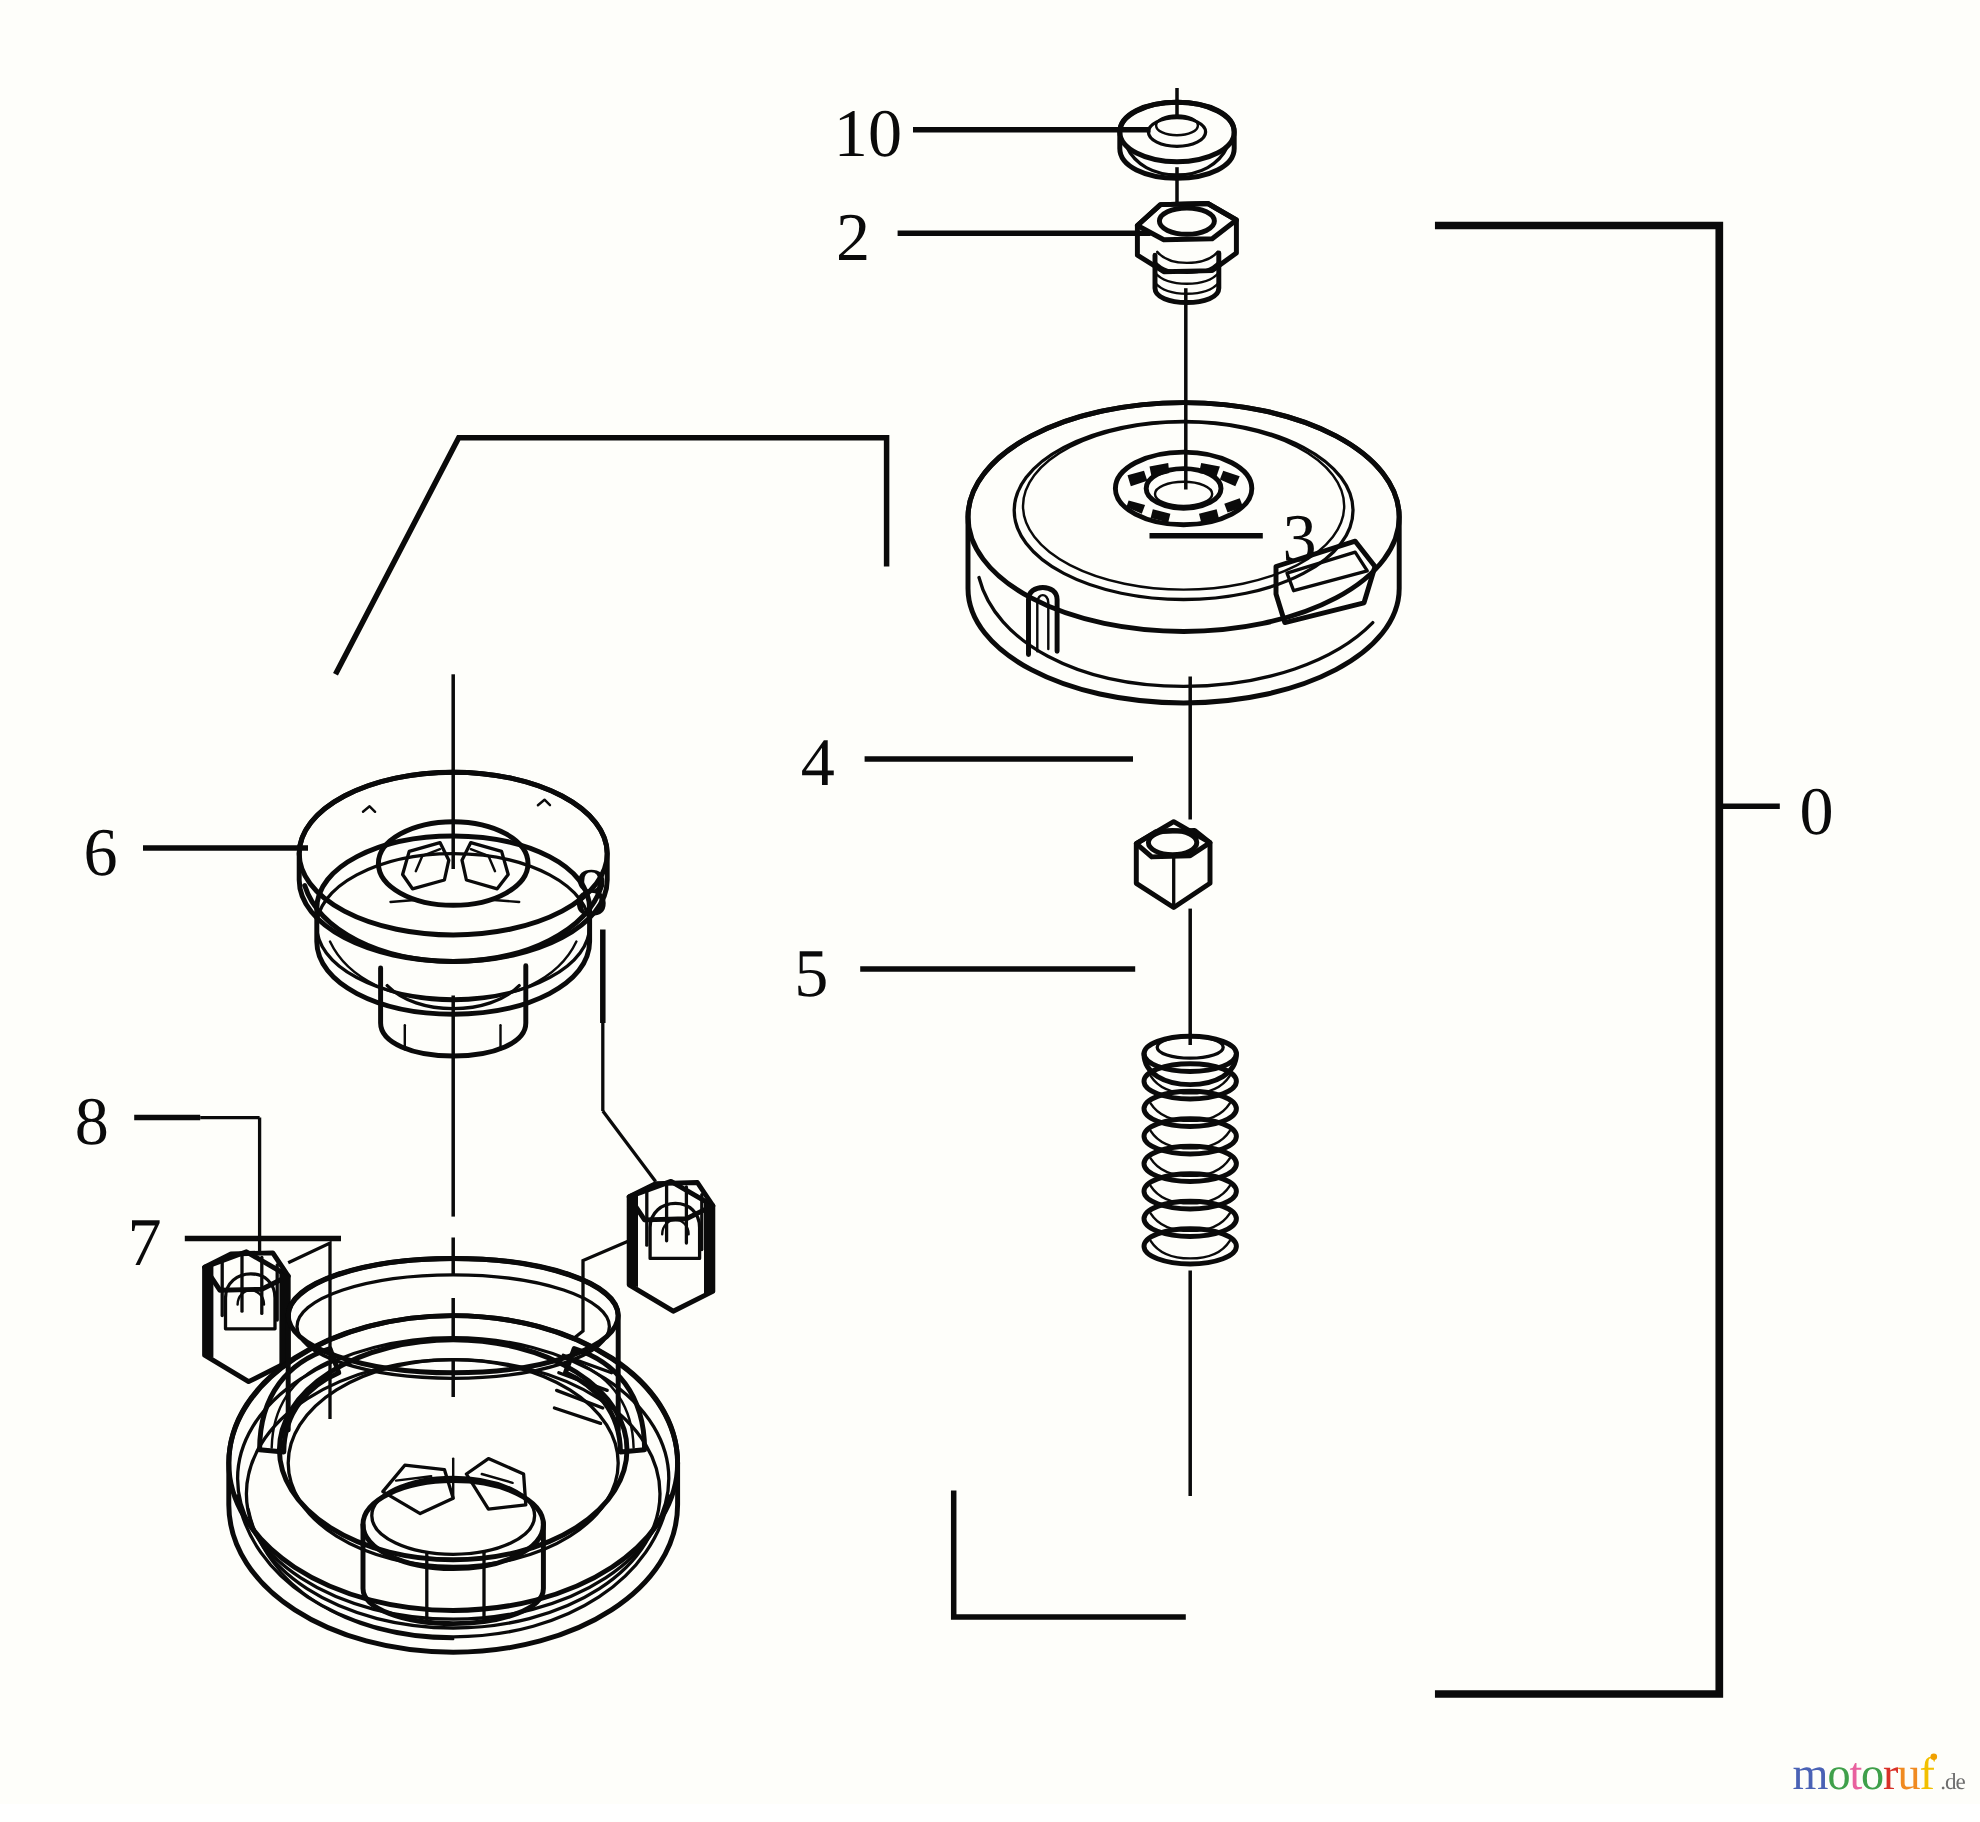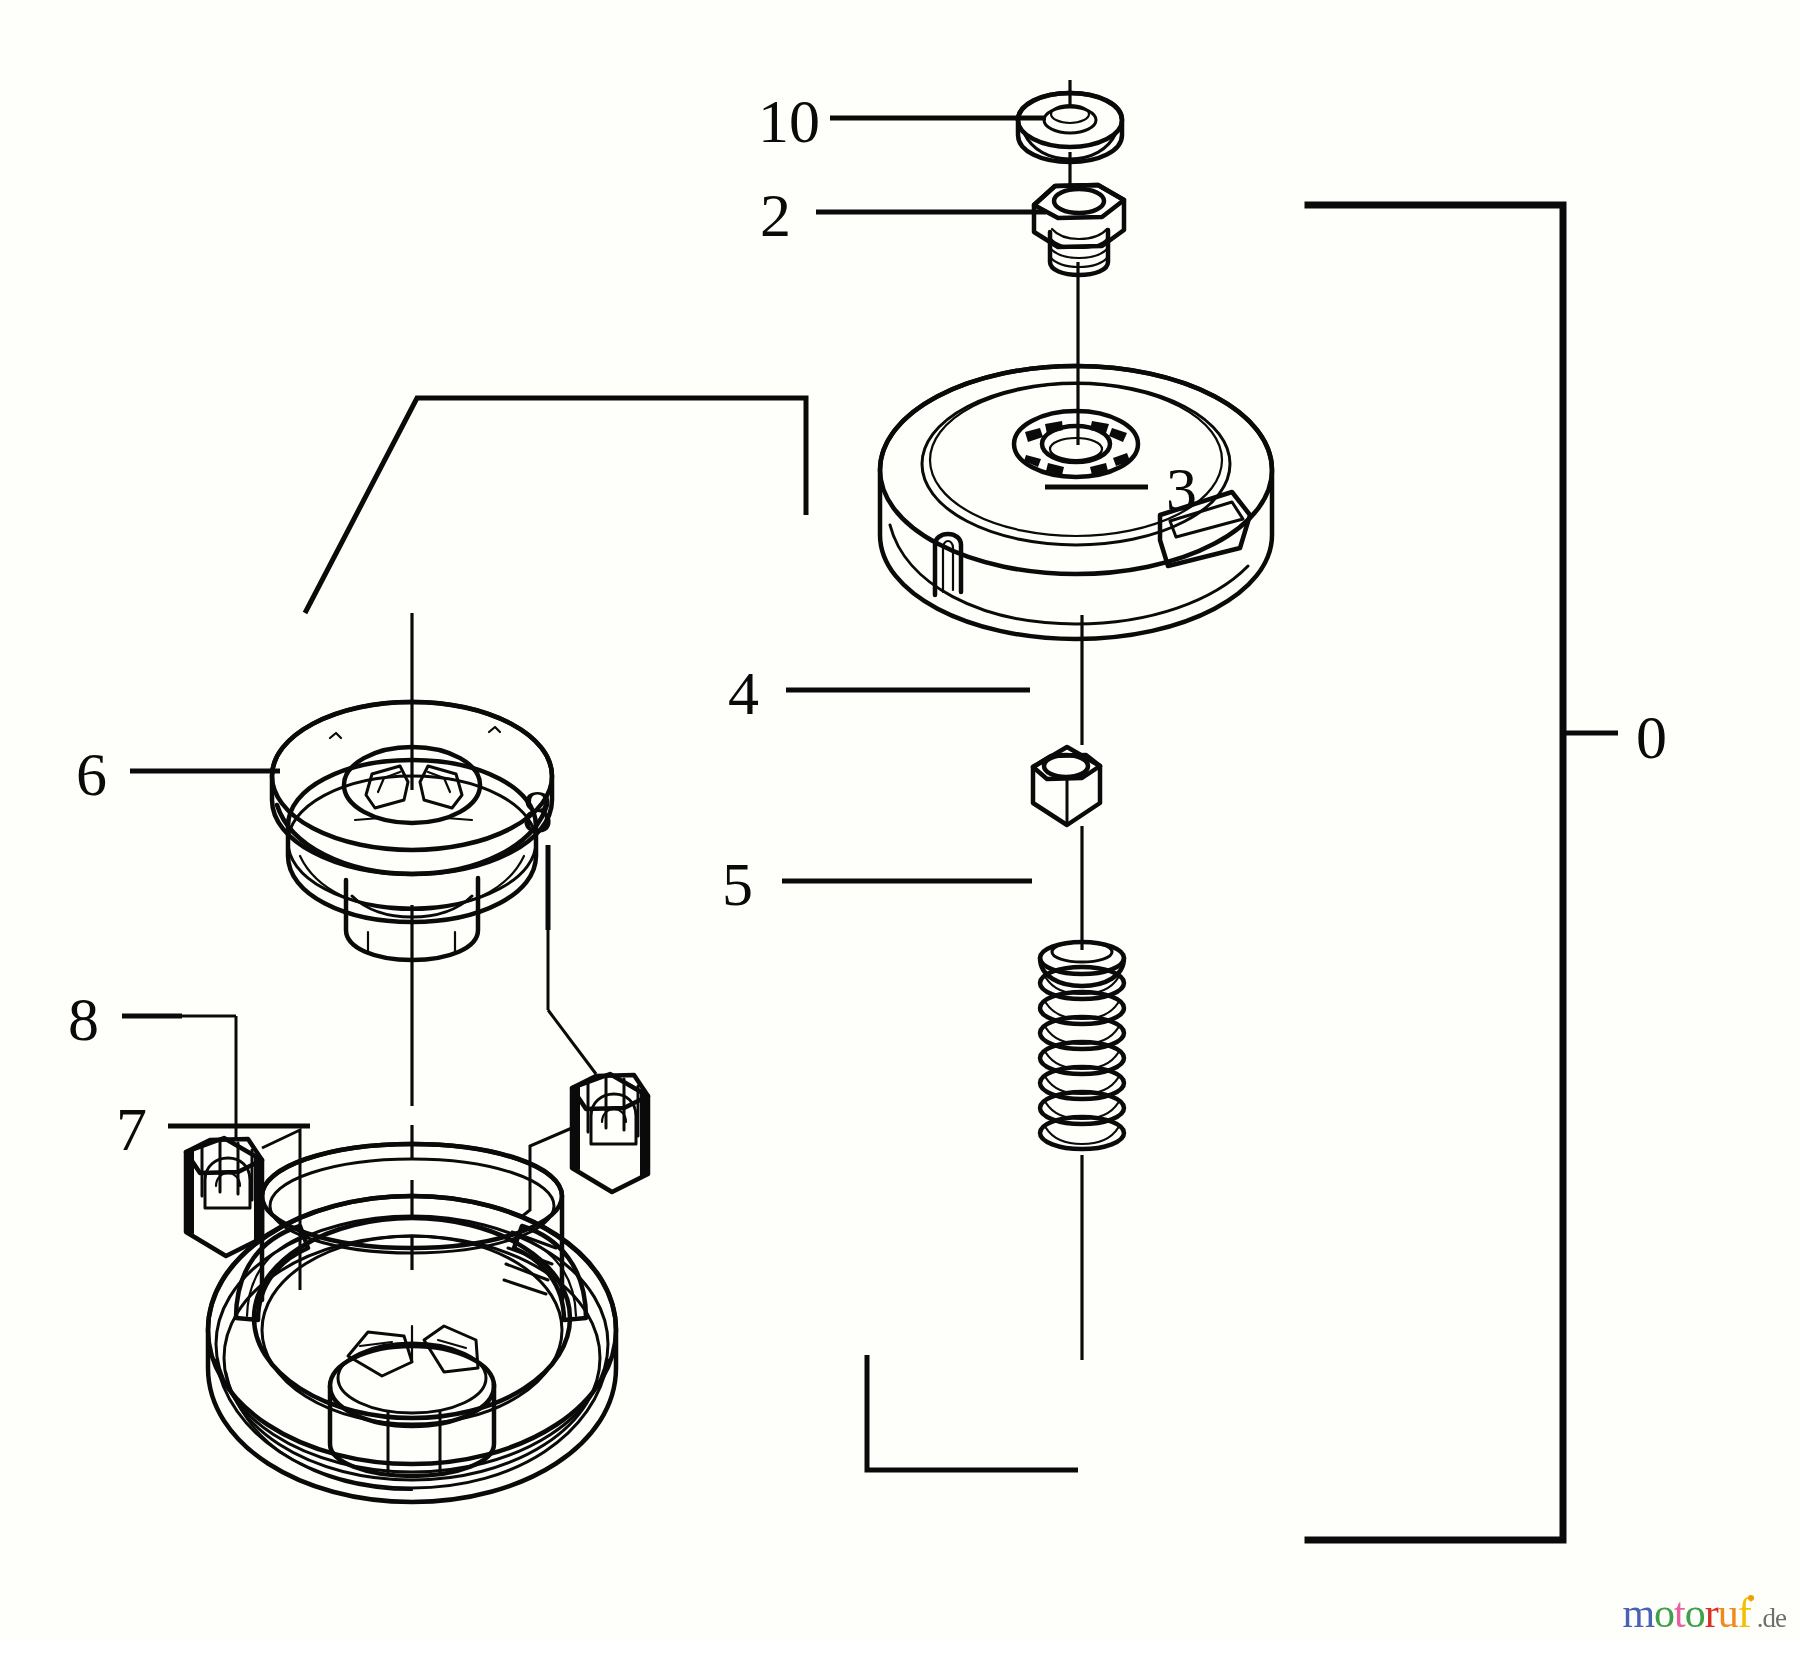--- a/index.html
+++ b/index.html
@@ -83,21 +83,21 @@
     bottom: 6px;
     font-family: "Liberation Serif", "DejaVu Serif", serif;
     font-size: 42px;
     letter-spacing: -1px;
     line-height: 1;
     white-space: nowrap;
     user-select: none;
   }
   #watermark .wm-l { display: inline-block; }
   #watermark .wm-suffix {
-    font-size: 27px;
+    font-size: 21px;
     color: #6e6e6e;
     vertical-align: baseline;
   }
   #watermark .wm-dot {
     display: inline-block;
     width: 6px;
     height: 6px;
     background: #f0a000;
     border-radius: 50%;
     position: relative;

